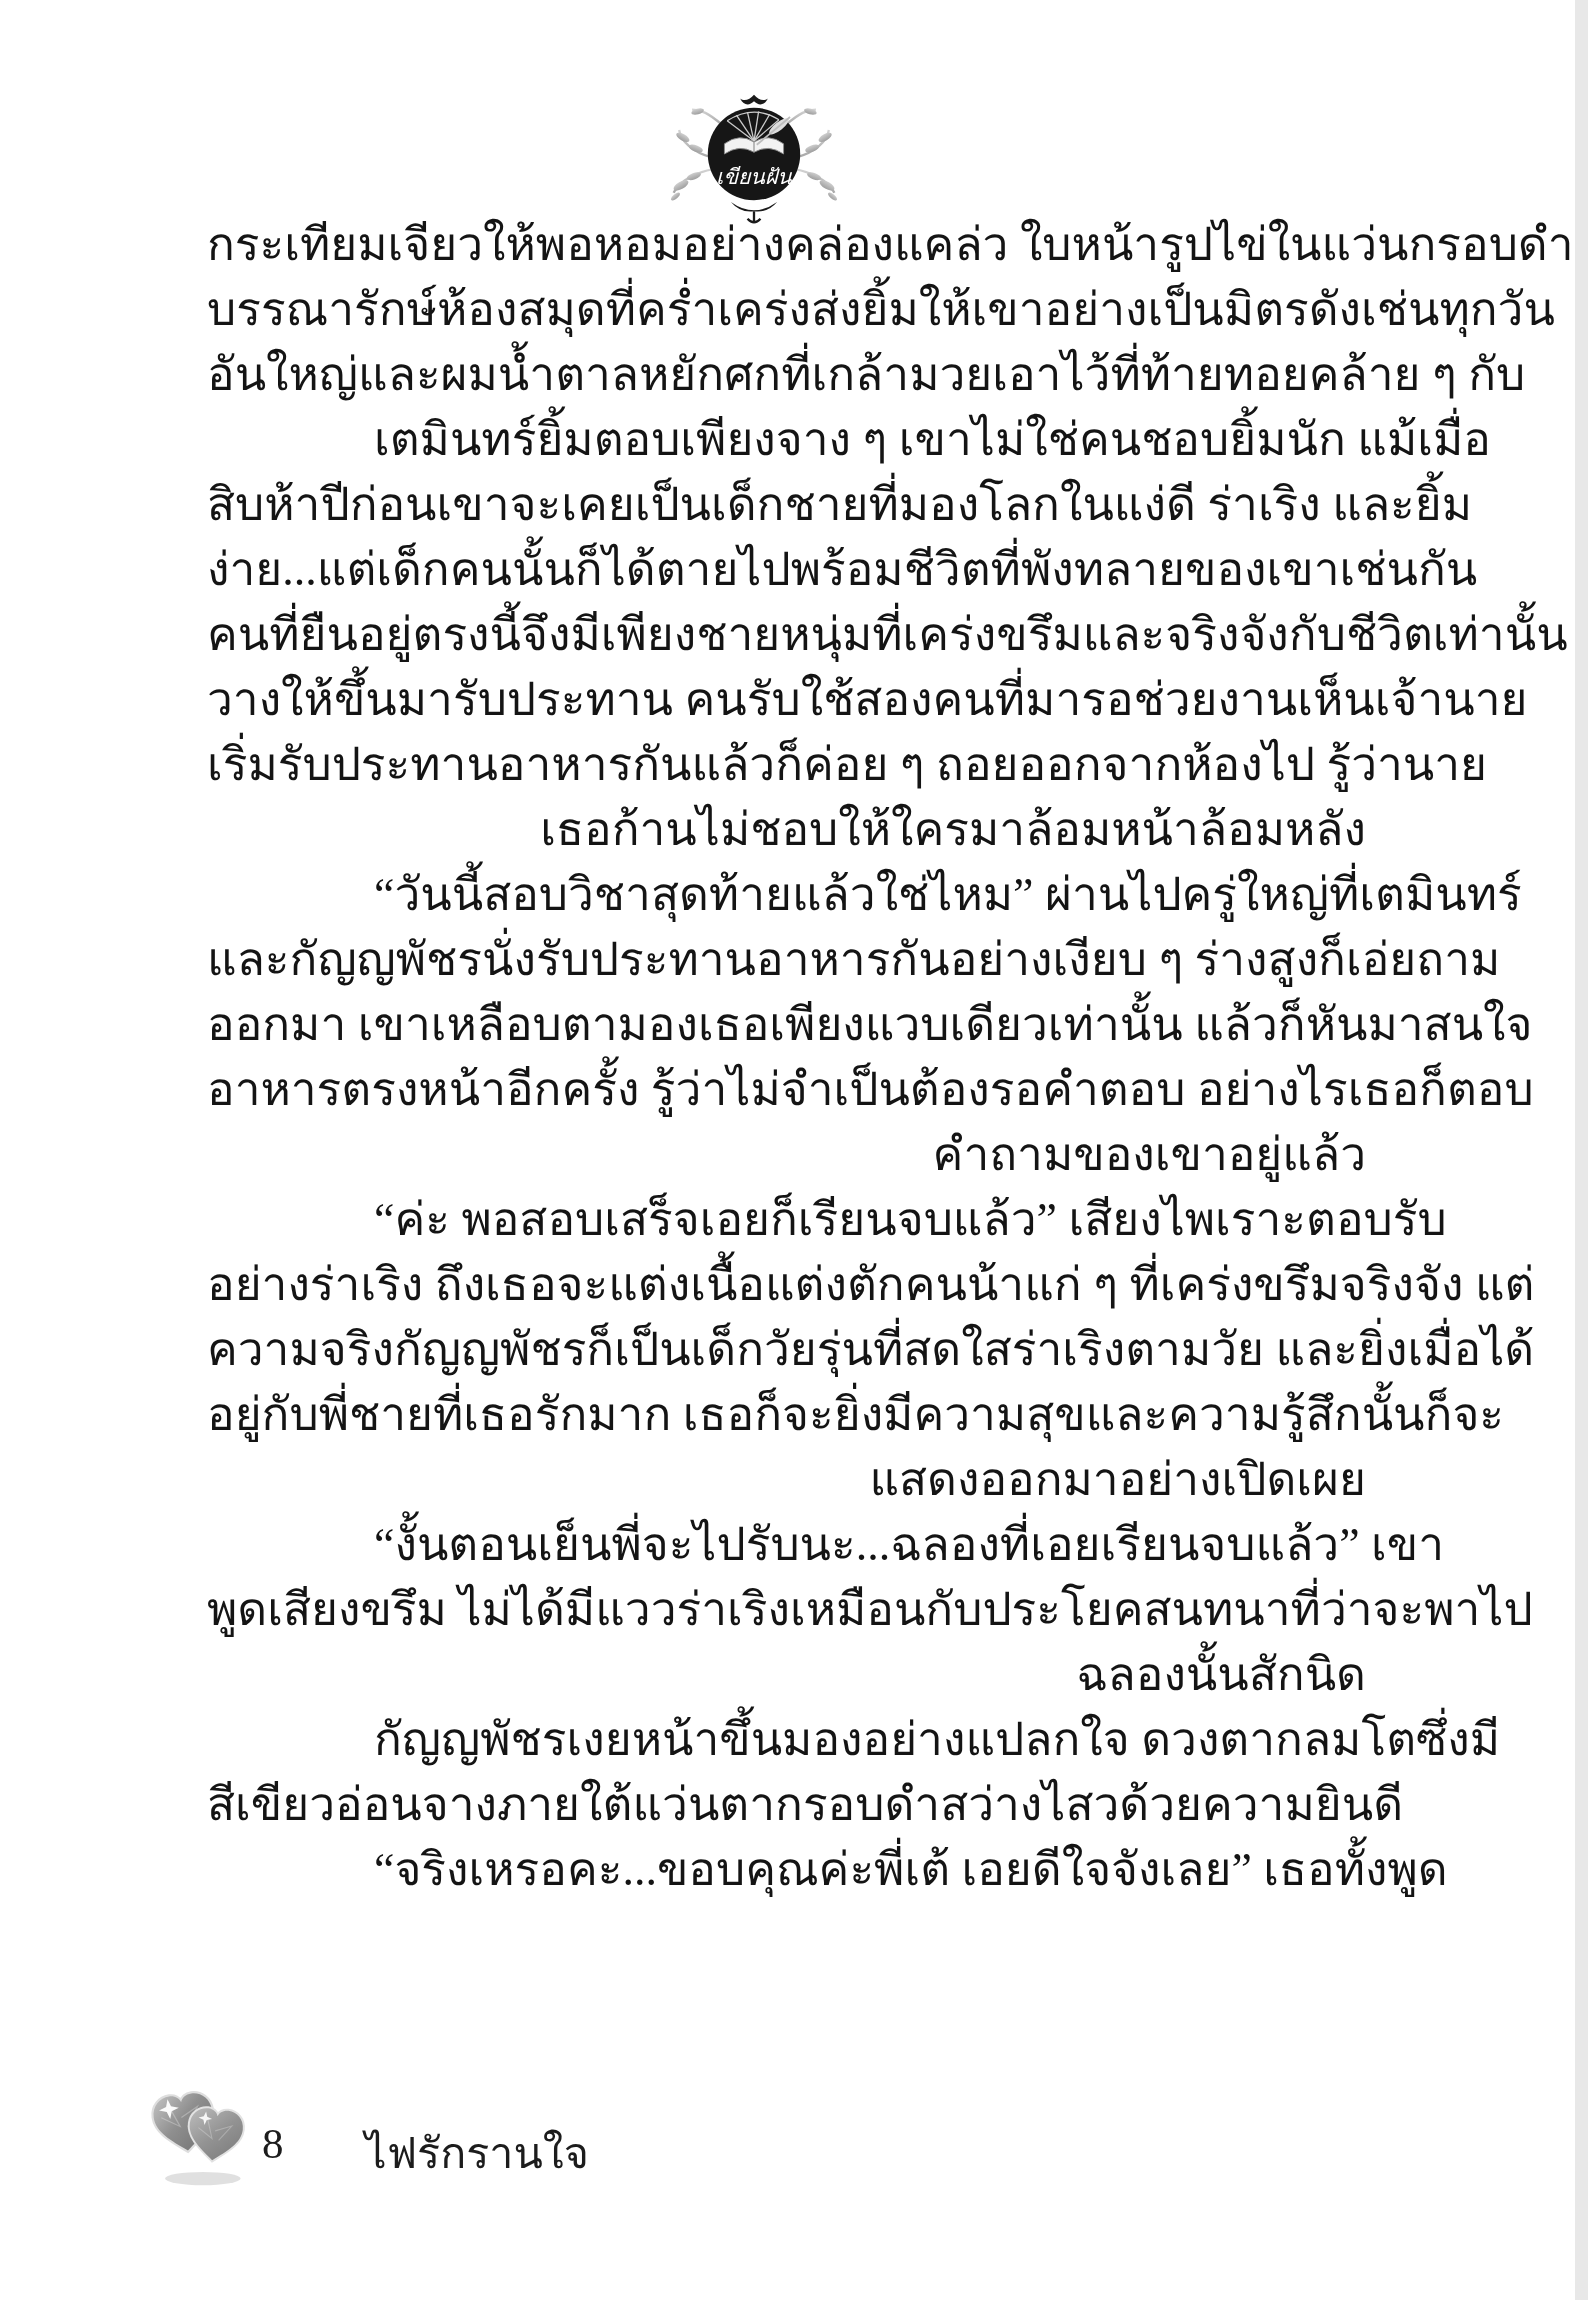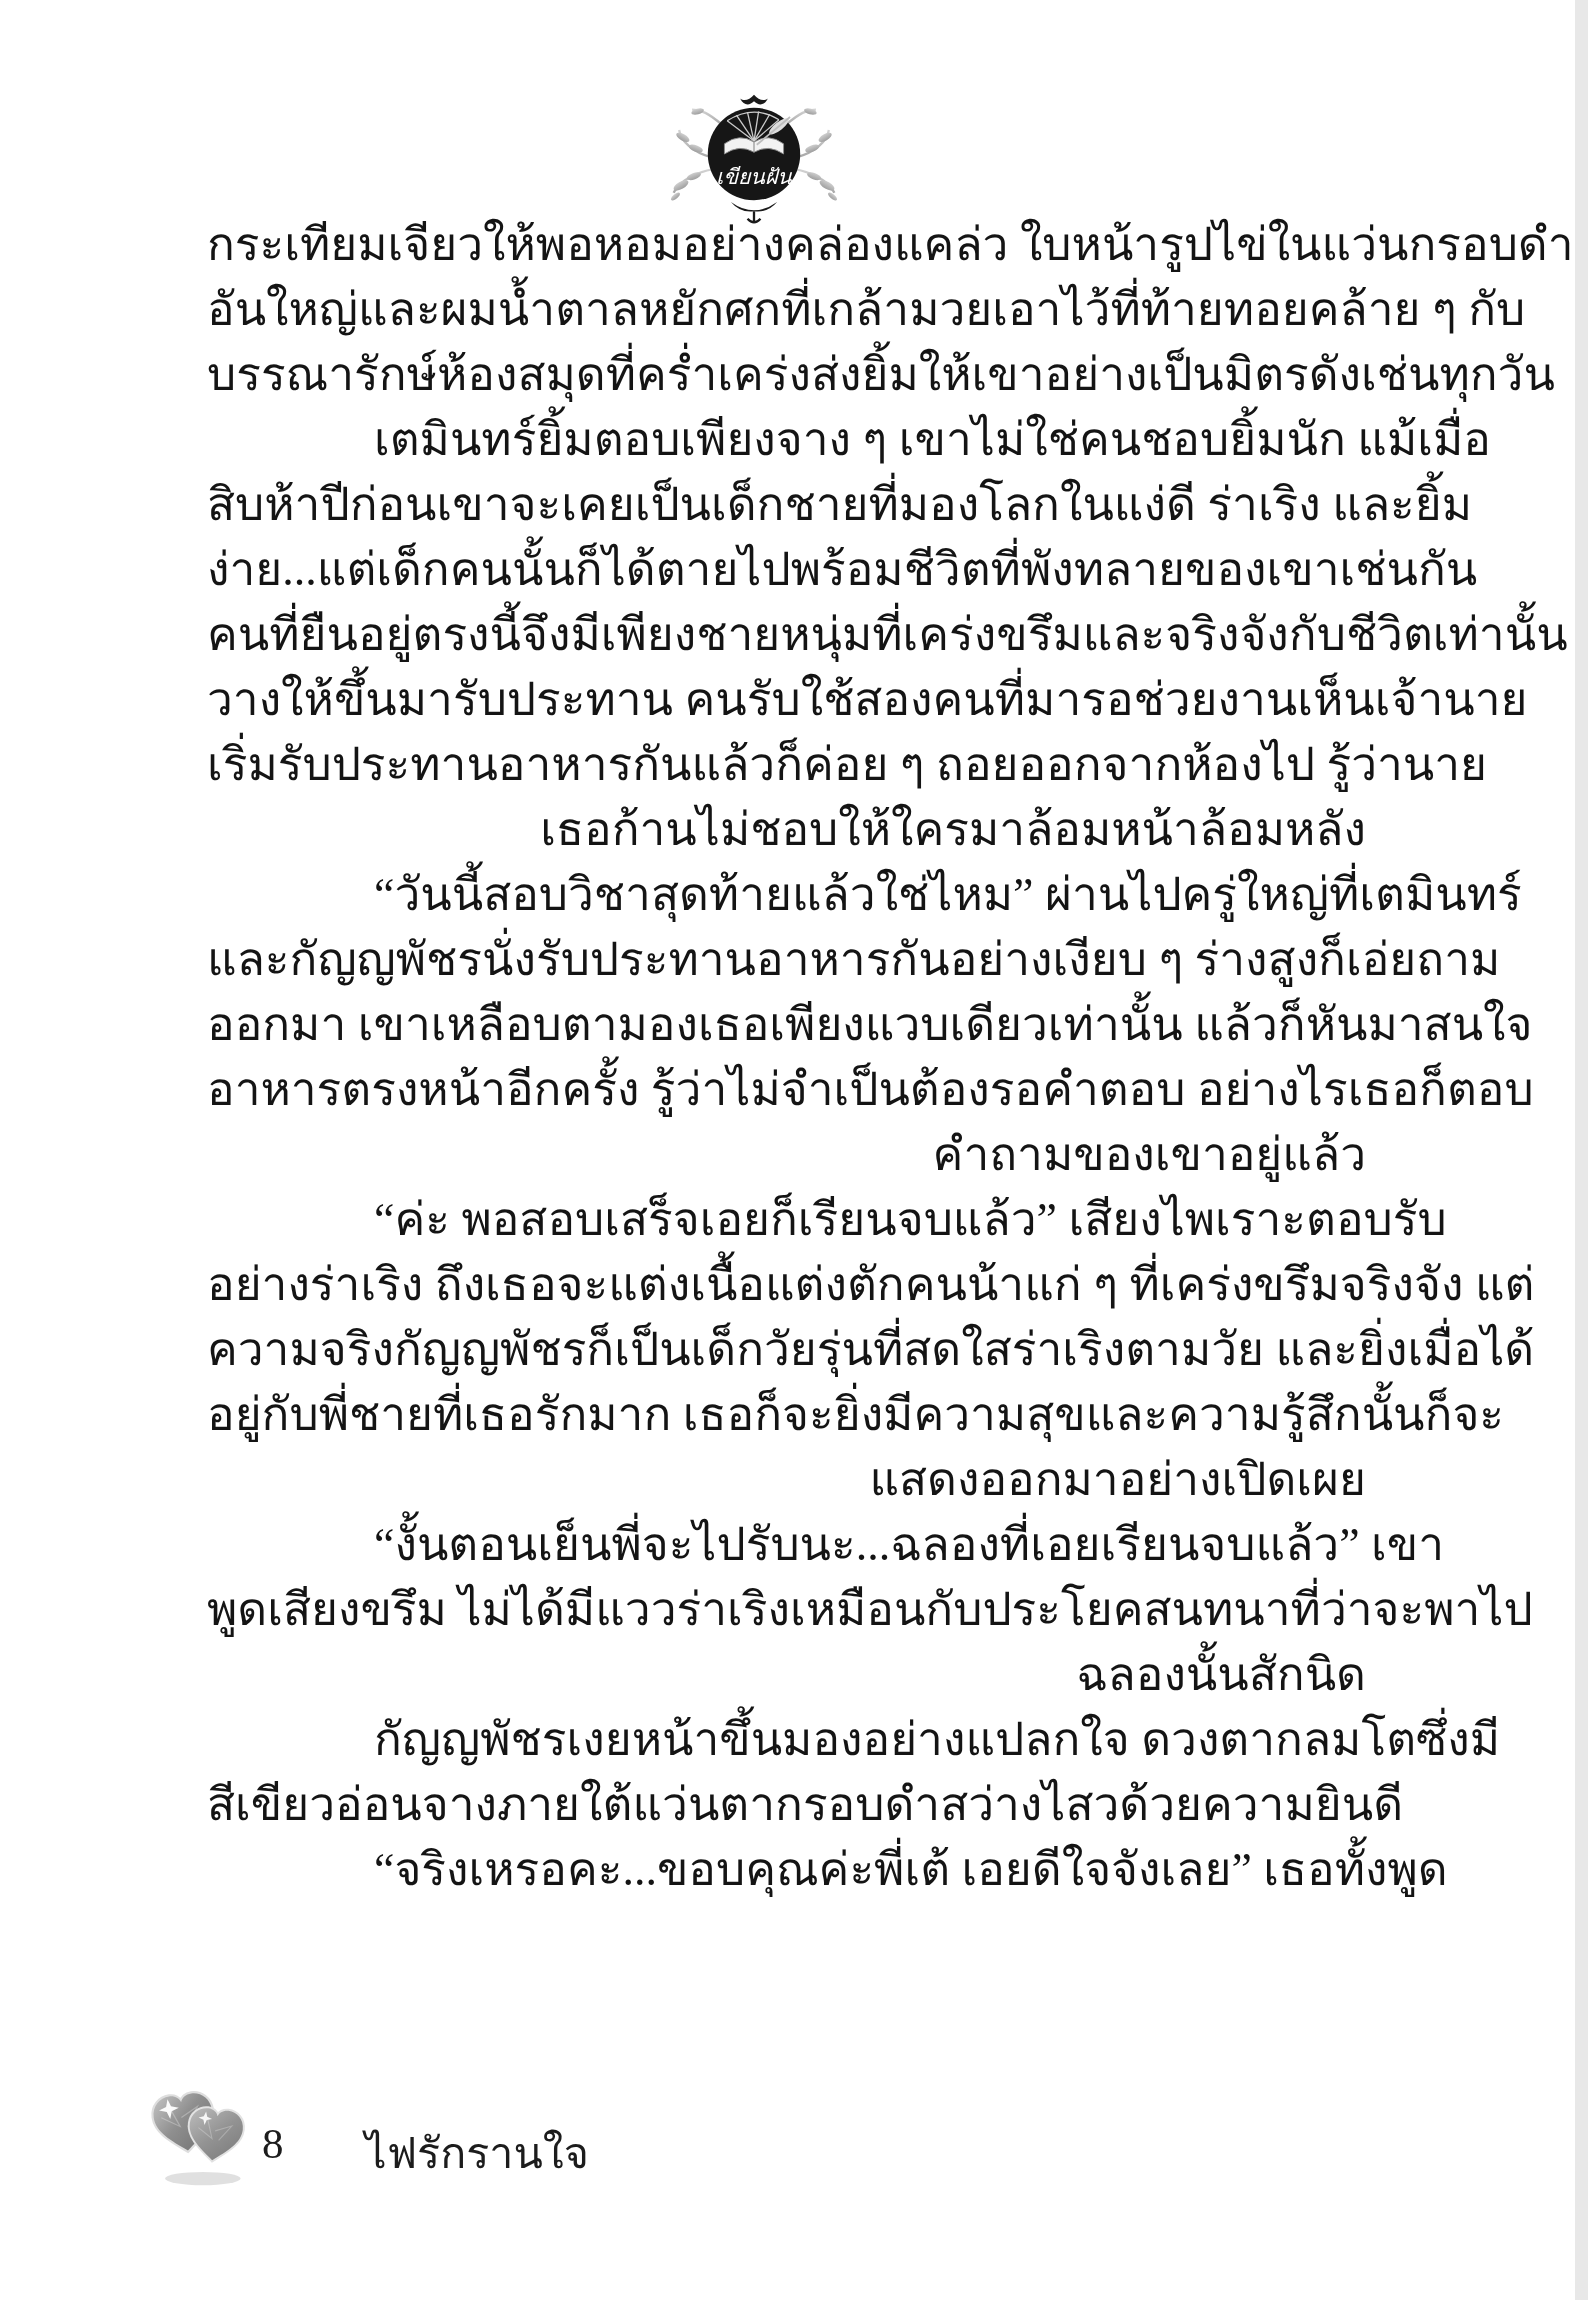--- a/index.html
+++ b/index.html
@@ -125,22 +125,22 @@
 
       <text x="95" y="98" text-anchor="middle" font-size="23" fill="#ffffff" font-family="Liberation Serif, serif" font-style="italic">เขียนฝัน</text>
 
       <path d="M70,118 Q95,136 120,118 Q110,130 95,128 Q80,130 70,118 Z" fill="#1a1a1a"></path>
       <path d="M95,128 L95,140 M88,136 Q95,144 102,136" stroke="#1a1a1a" stroke-width="2.5" fill="none"></path>
     </svg>
   </div>
 
   <div class="text-block">
       <div class="line">กระเทียมเจียวให้พอหอมอย่างคล่องแคล่ว ใบหน้ารูปไข่ในแว่นกรอบดำ</div>
+      <div class="line">บรรณารักษ์ห้องสมุดที่คร่ำเคร่งส่งยิ้มให้เขาอย่างเป็นมิตรดังเช่นทุกวัน</div>
       <div class="line">อันใหญ่และผมน้ำตาลหยักศกที่เกล้ามวยเอาไว้ที่ท้ายทอยคล้าย ๆ กับ</div>
-      <div class="line">บรรณารักษ์ห้องสมุดที่คร่ำเคร่งส่งยิ้มให้เขาอย่างเป็นมิตรดังเช่นทุกวัน</div>
       <div class="line indent">เตมินทร์ยิ้มตอบเพียงจาง ๆ เขาไม่ใช่คนชอบยิ้มนัก แม้เมื่อ</div>
       <div class="line">สิบห้าปีก่อนเขาจะเคยเป็นเด็กชายที่มองโลกในแง่ดี ร่าเริง และยิ้ม</div>
       <div class="line">ง่าย...แต่เด็กคนนั้นก็ได้ตายไปพร้อมชีวิตที่พังทลายของเขาเช่นกัน</div>
       <div class="line">คนที่ยืนอยู่ตรงนี้จึงมีเพียงชายหนุ่มที่เคร่งขรึมและจริงจังกับชีวิตเท่านั้น</div>
       <div class="line">วางให้ขึ้นมารับประทาน คนรับใช้สองคนที่มารอช่วยงานเห็นเจ้านาย</div>
       <div class="line">เริ่มรับประทานอาหารกันแล้วก็ค่อย ๆ ถอยออกจากห้องไป รู้ว่านาย</div>
       <div class="line">เธอก้านไม่ชอบให้ใครมาล้อมหน้าล้อมหลัง</div>
       <div class="line indent">“วันนี้สอบวิชาสุดท้ายแล้วใช่ไหม” ผ่านไปครู่ใหญ่ที่เตมินทร์</div>
       <div class="line">และกัญญพัชรนั่งรับประทานอาหารกันอย่างเงียบ ๆ ร่างสูงก็เอ่ยถาม</div>
       <div class="line">ออกมา เขาเหลือบตามองเธอเพียงแวบเดียวเท่านั้น แล้วก็หันมาสนใจ</div>

